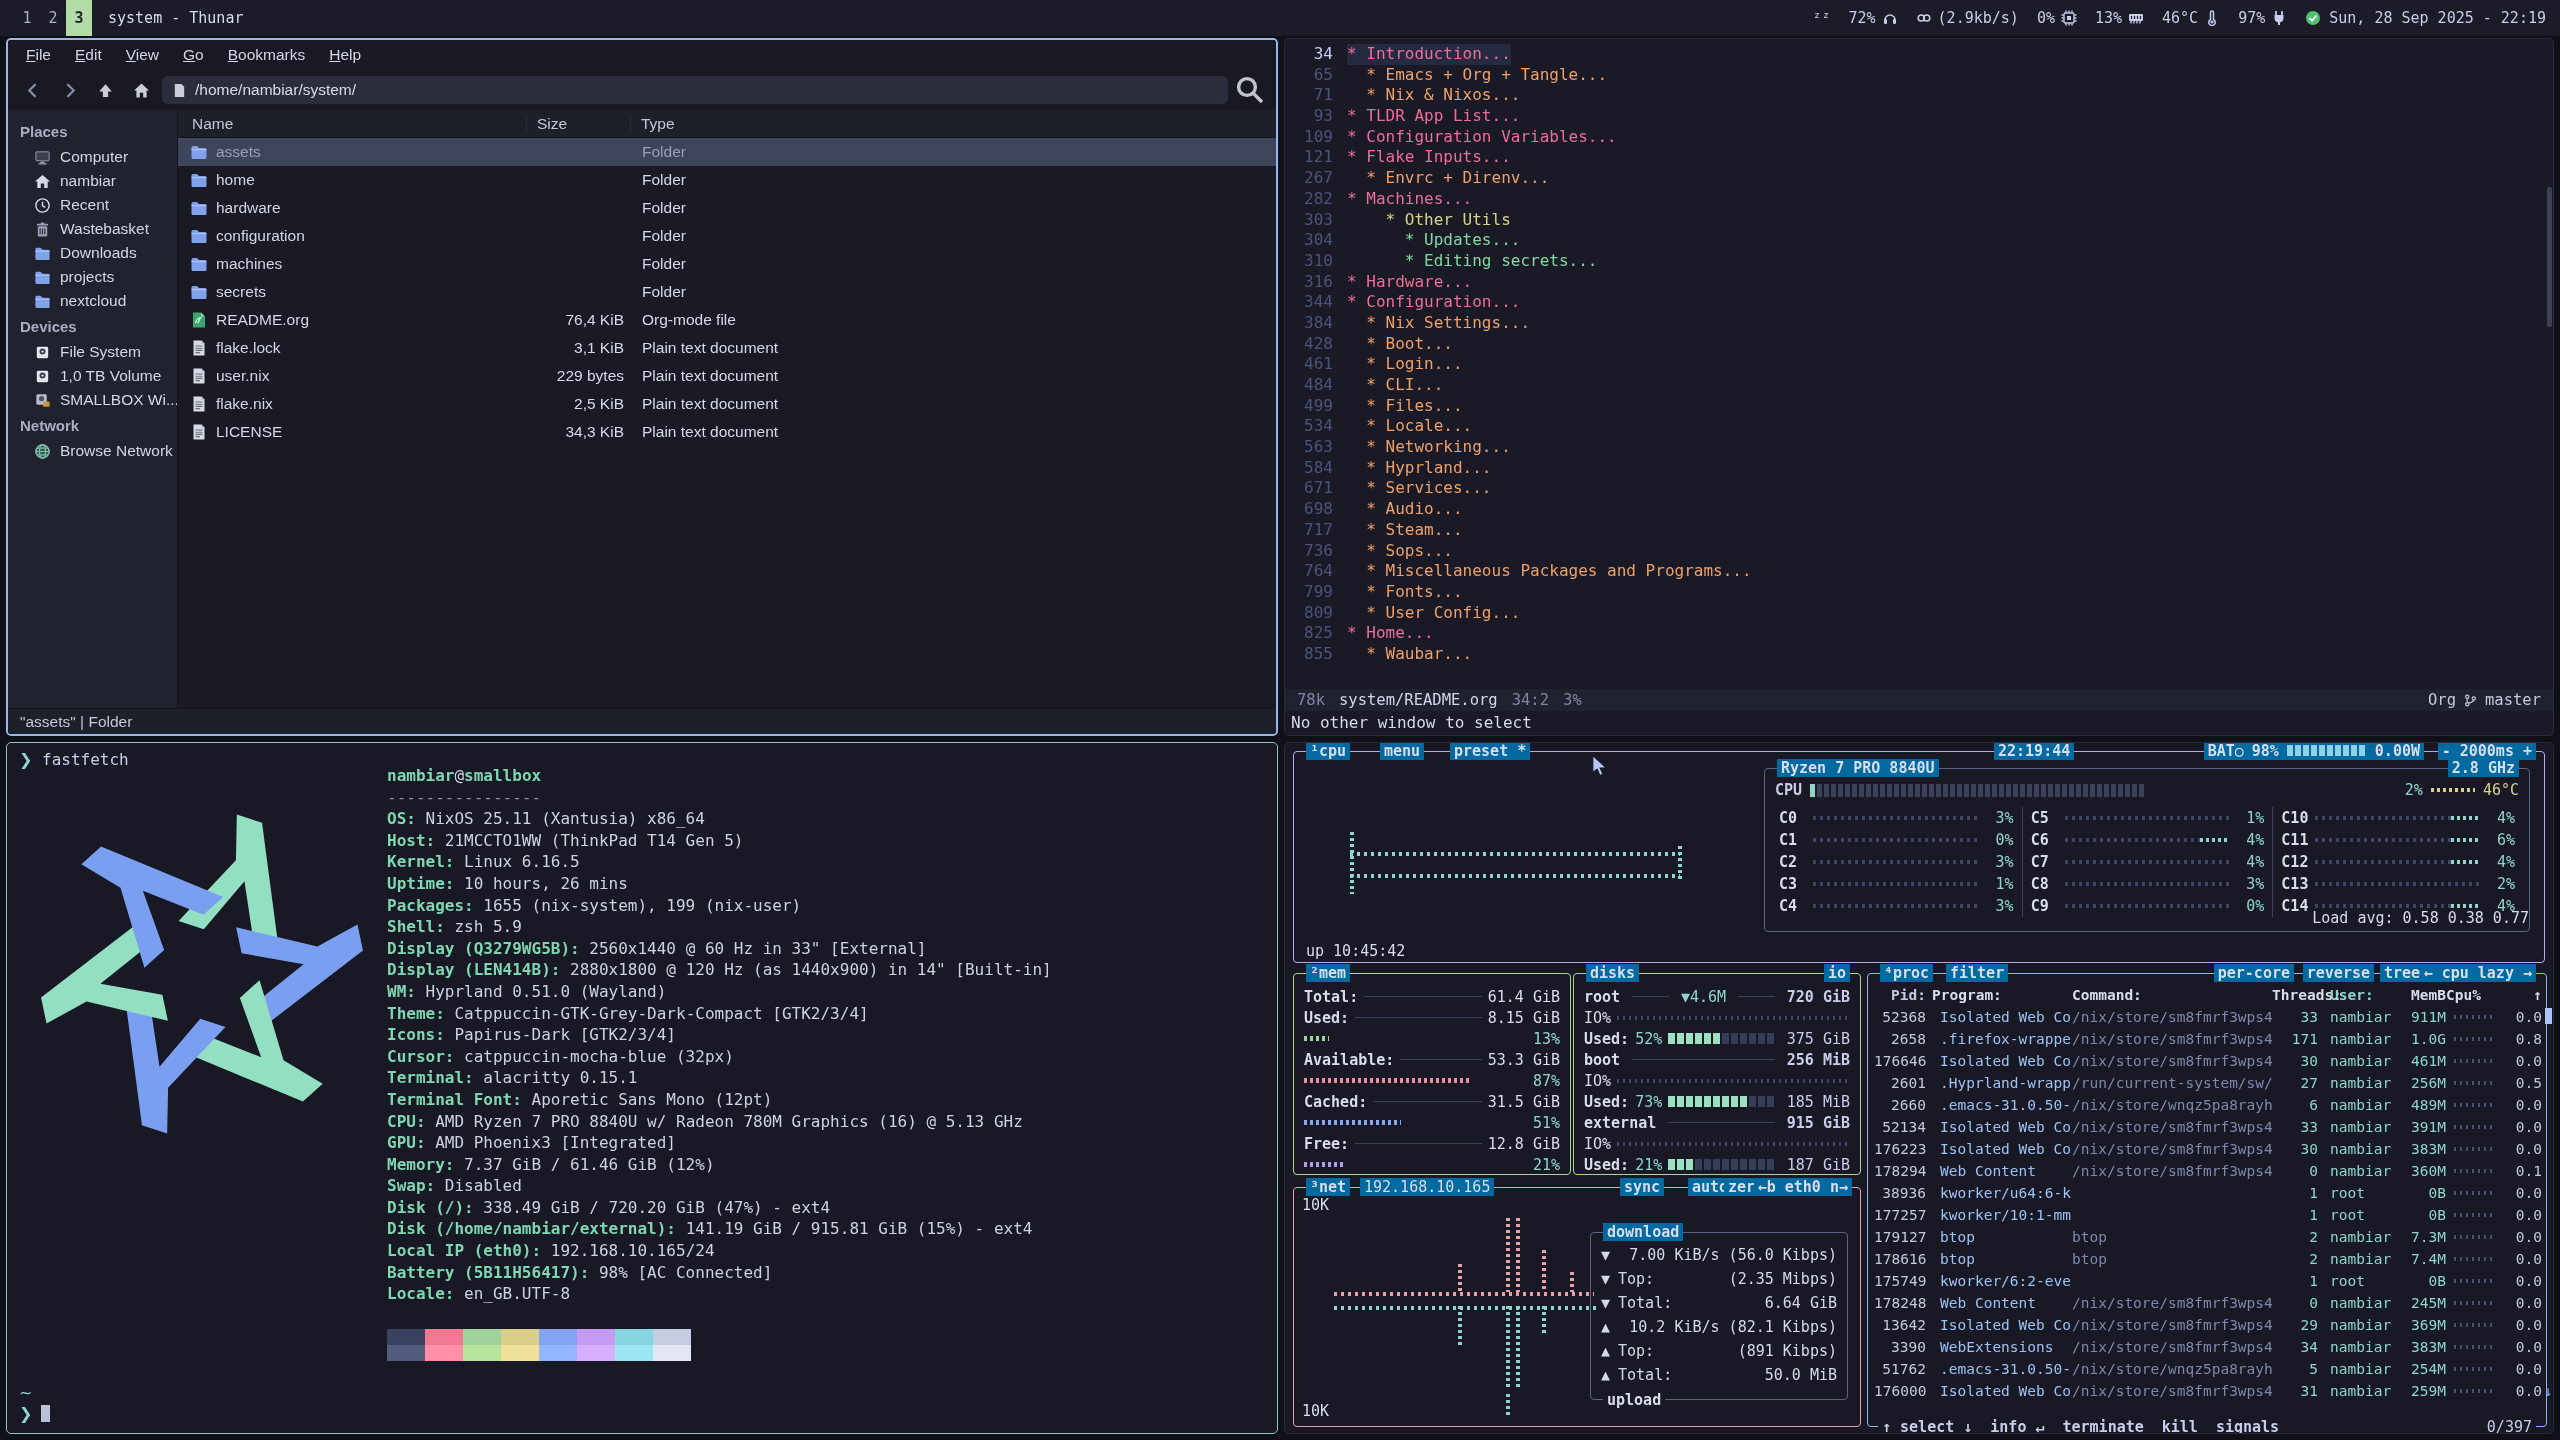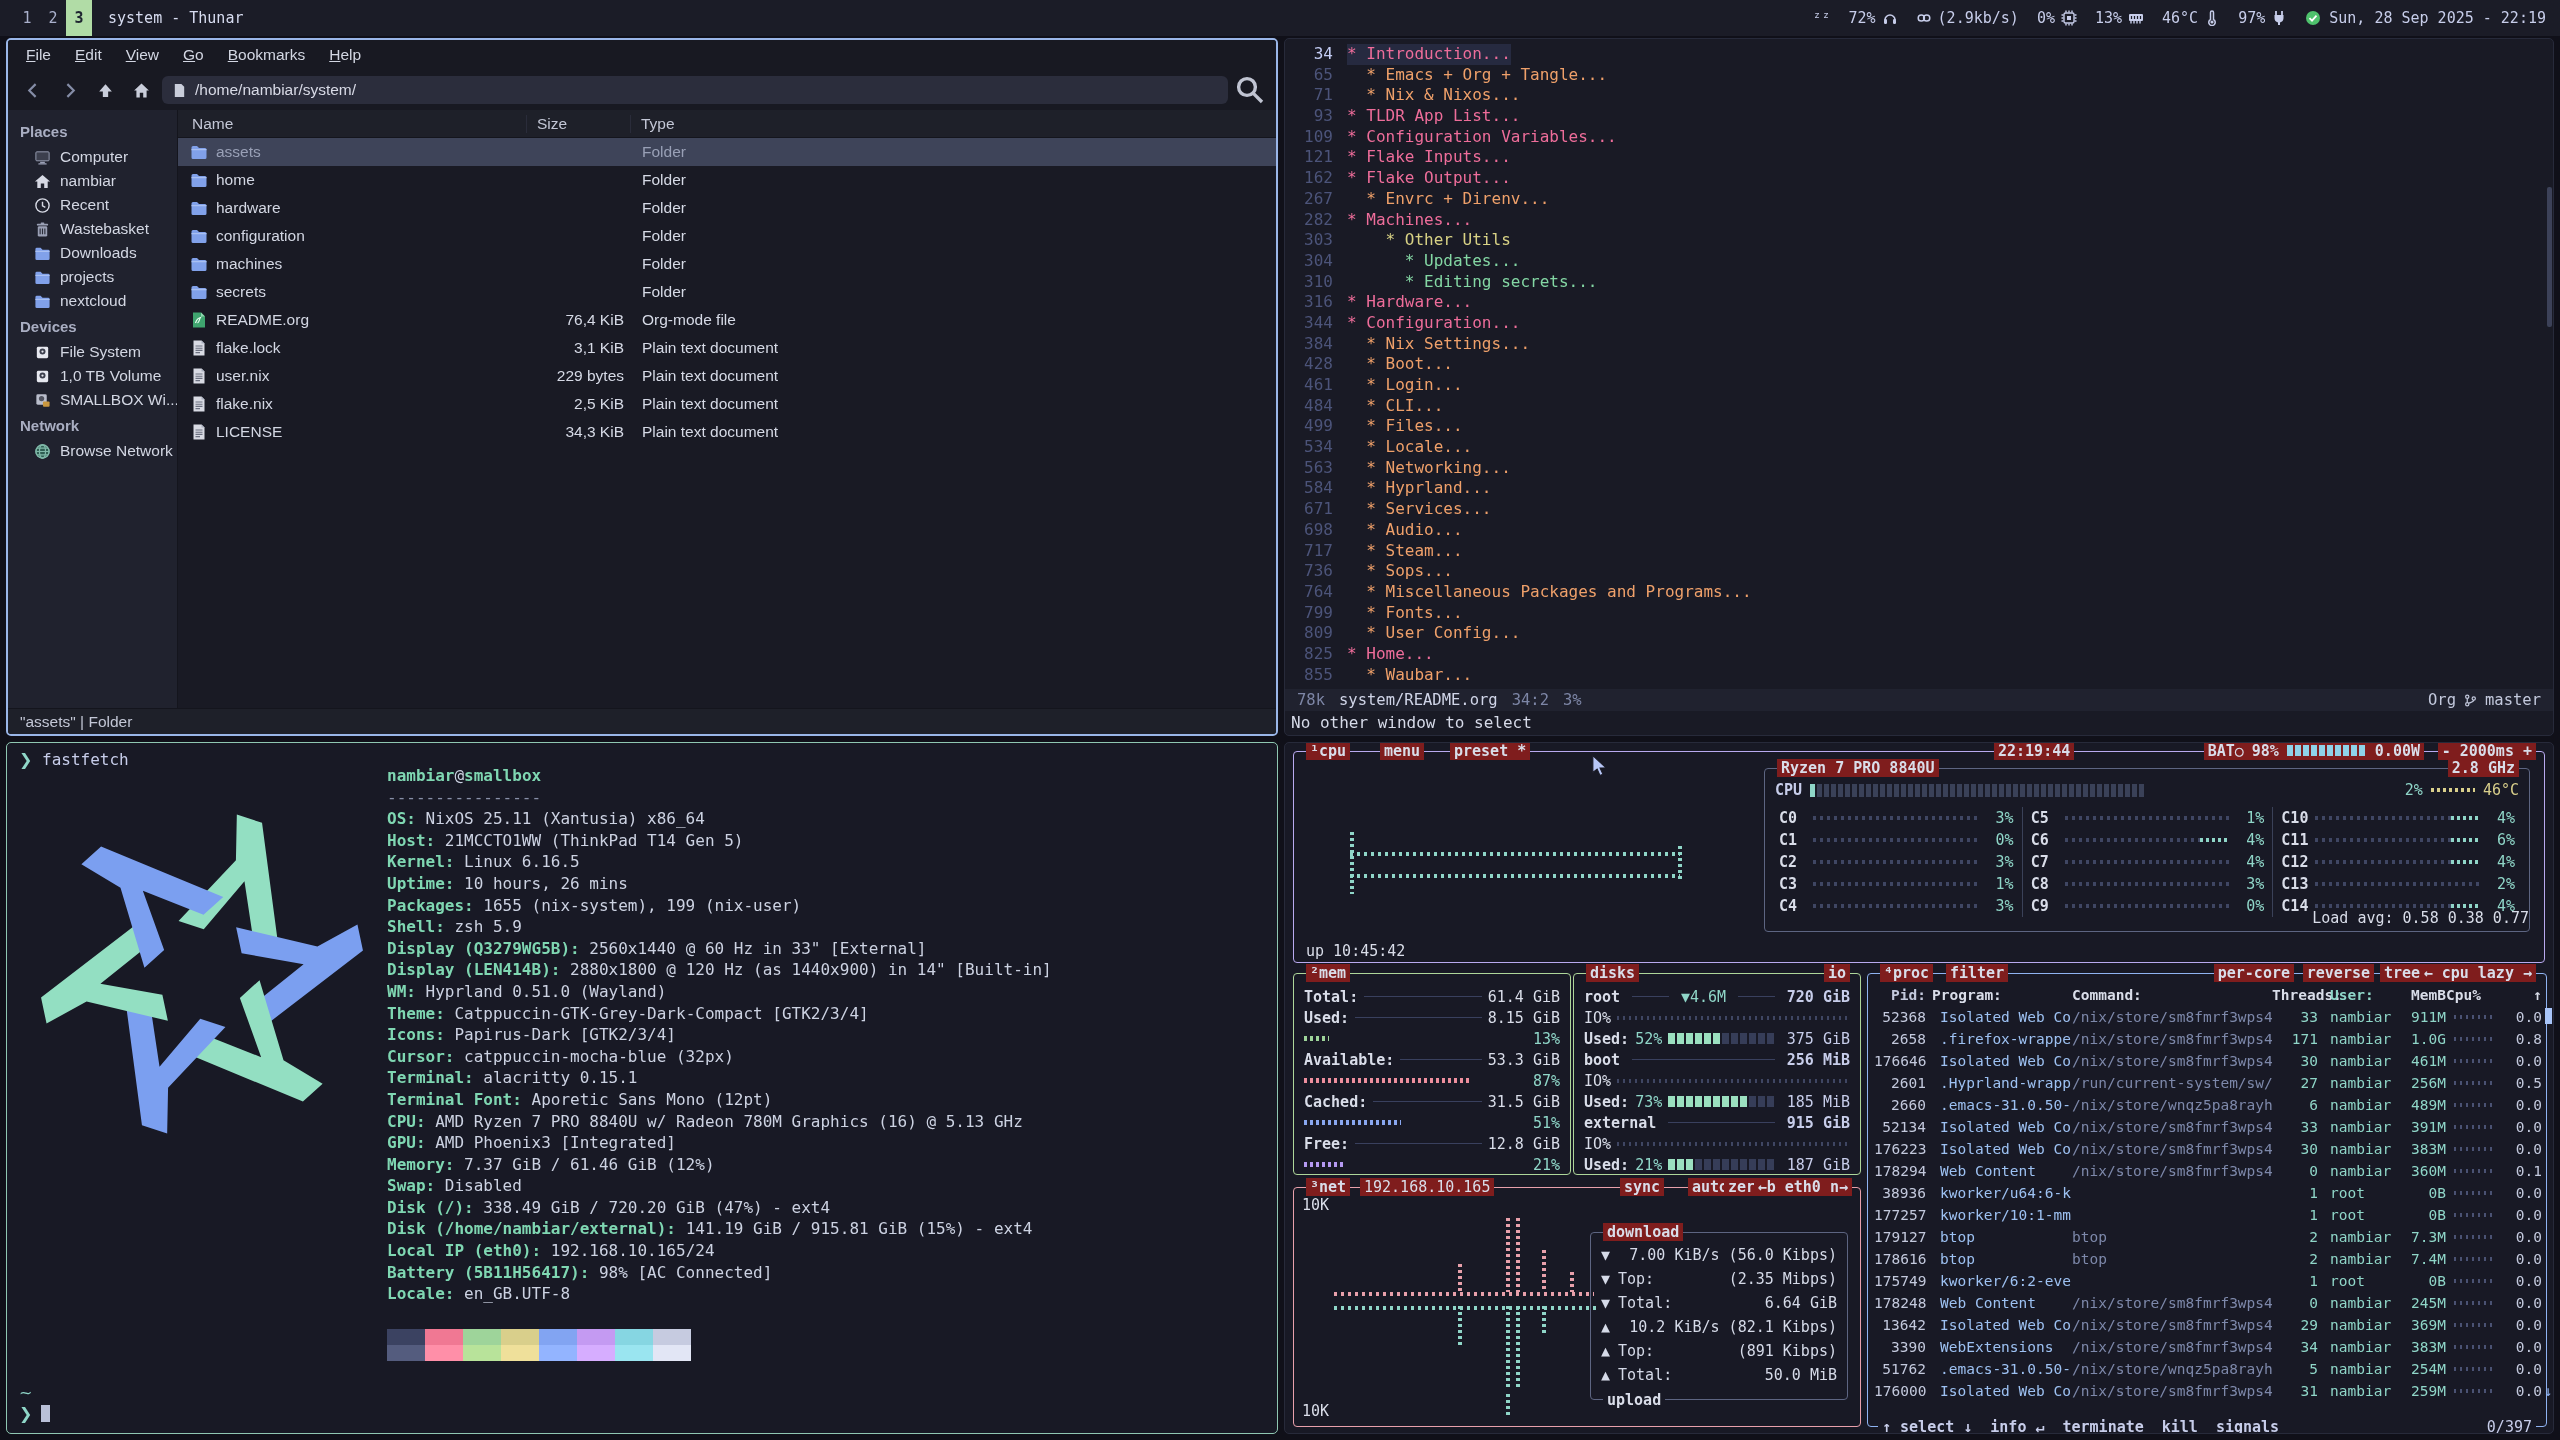--- a/index.html
+++ b/index.html
@@ -78,21 +78,21 @@
   .ffval{color:#ccd2e2}
   .ffsep{color:#8890a8}
   #palette{position:absolute;left:380px;top:586px}
   .prow{display:flex}
   .pblk{width:38px;height:16px}
   #termtail{position:absolute;left:12px;bottom:8px}
   .cursor{display:inline-block;width:9px;height:17px;background:#b9c0d8;vertical-align:-3px;margin-left:9px}
   
   #btop{left:1284px;top:742px;width:1270px;height:692px;background:#181925;border:1px solid #272a3a;font-size:15px}
   .bbox{position:absolute;border:1px solid;border-radius:4px}
-  .tab{position:absolute;top:-10px;background:#7f1d1d;padding:0 4px;white-space:nowrap;color:#d9dde9;font-weight:bold}
+  .tab{position:absolute;top:-10px;background:#0369a1;padding:0 4px;white-space:nowrap;color:#d9dde9;font-weight:bold}
   .tabb{position:absolute;bottom:-10px;background:#181925;padding:0 4px;white-space:nowrap;color:#d9dde9;font-weight:bold}
   .tval{color:var(--teal)}
   .dl{position:absolute;height:4px}
   .vc{position:absolute;width:4px}
   .dl.teal{background-image:repeating-linear-gradient(90deg,var(--teal) 0 3px,transparent 3px 7px)}
   .dl.pink{background-image:repeating-linear-gradient(90deg,var(--pink) 0 3px,transparent 3px 7px)}
   .vc.teal{background-image:repeating-linear-gradient(180deg,var(--teal) 0 3px,transparent 3px 6px)}
   .vc.pink{background-image:repeating-linear-gradient(180deg,var(--pink) 0 3px,transparent 3px 6px)}
   #cpubox{left:8px;top:8px;width:1252px;height:212px;border-color:var(--lav)}
   #cpuinner{left:470px;top:16px;width:766px;height:164px;border-color:#5d6582}
@@ -553,21 +553,20 @@
   <div id="ebuf">
     <div id="escroll">
         <div id="ethumb"></div>
       </div>
   <div class="eline cur"><span class="enum">34</span><span class="etext" style="color: rgb(238, 109, 154);">* Introduction...</span></div>
       <div class="eline"><span class="enum">65</span><span class="etext" style="color: rgb(239, 160, 106);">  * Emacs + Org + Tangle...</span></div>
       <div class="eline"><span class="enum">71</span><span class="etext" style="color: rgb(239, 160, 106);">  * Nix &amp; Nixos...</span></div>
       <div class="eline"><span class="enum">93</span><span class="etext" style="color: rgb(238, 109, 154);">* TLDR App List...</span></div>
       <div class="eline"><span class="enum">109</span><span class="etext" style="color: rgb(238, 109, 154);">* Configuration Variables...</span></div>
       <div class="eline"><span class="enum">121</span><span class="etext" style="color: rgb(238, 109, 154);">* Flake Inputs...</span></div>
-      <div class="eline"><span class="enum">162</span><span class="etext" style="color: rgb(238, 109, 154);">* Flake Output...</span></div>
       <div class="eline"><span class="enum">267</span><span class="etext" style="color: rgb(239, 160, 106);">  * Envrc + Direnv...</span></div>
       <div class="eline"><span class="enum">282</span><span class="etext" style="color: rgb(238, 109, 154);">* Machines...</span></div>
       <div class="eline"><span class="enum">303</span><span class="etext" style="color: rgb(216, 210, 133);">    * Other Utils</span></div>
       <div class="eline"><span class="enum">304</span><span class="etext" style="color: rgb(132, 215, 164);">      * Updates...</span></div>
       <div class="eline"><span class="enum">310</span><span class="etext" style="color: rgb(132, 215, 164);">      * Editing secrets...</span></div>
       <div class="eline"><span class="enum">316</span><span class="etext" style="color: rgb(238, 109, 154);">* Hardware...</span></div>
       <div class="eline"><span class="enum">344</span><span class="etext" style="color: rgb(238, 109, 154);">* Configuration...</span></div>
       <div class="eline"><span class="enum">384</span><span class="etext" style="color: rgb(239, 160, 106);">  * Nix Settings...</span></div>
       <div class="eline"><span class="enum">428</span><span class="etext" style="color: rgb(239, 160, 106);">  * Boot...</span></div>
       <div class="eline"><span class="enum">461</span><span class="etext" style="color: rgb(239, 160, 106);">  * Login...</span></div>

